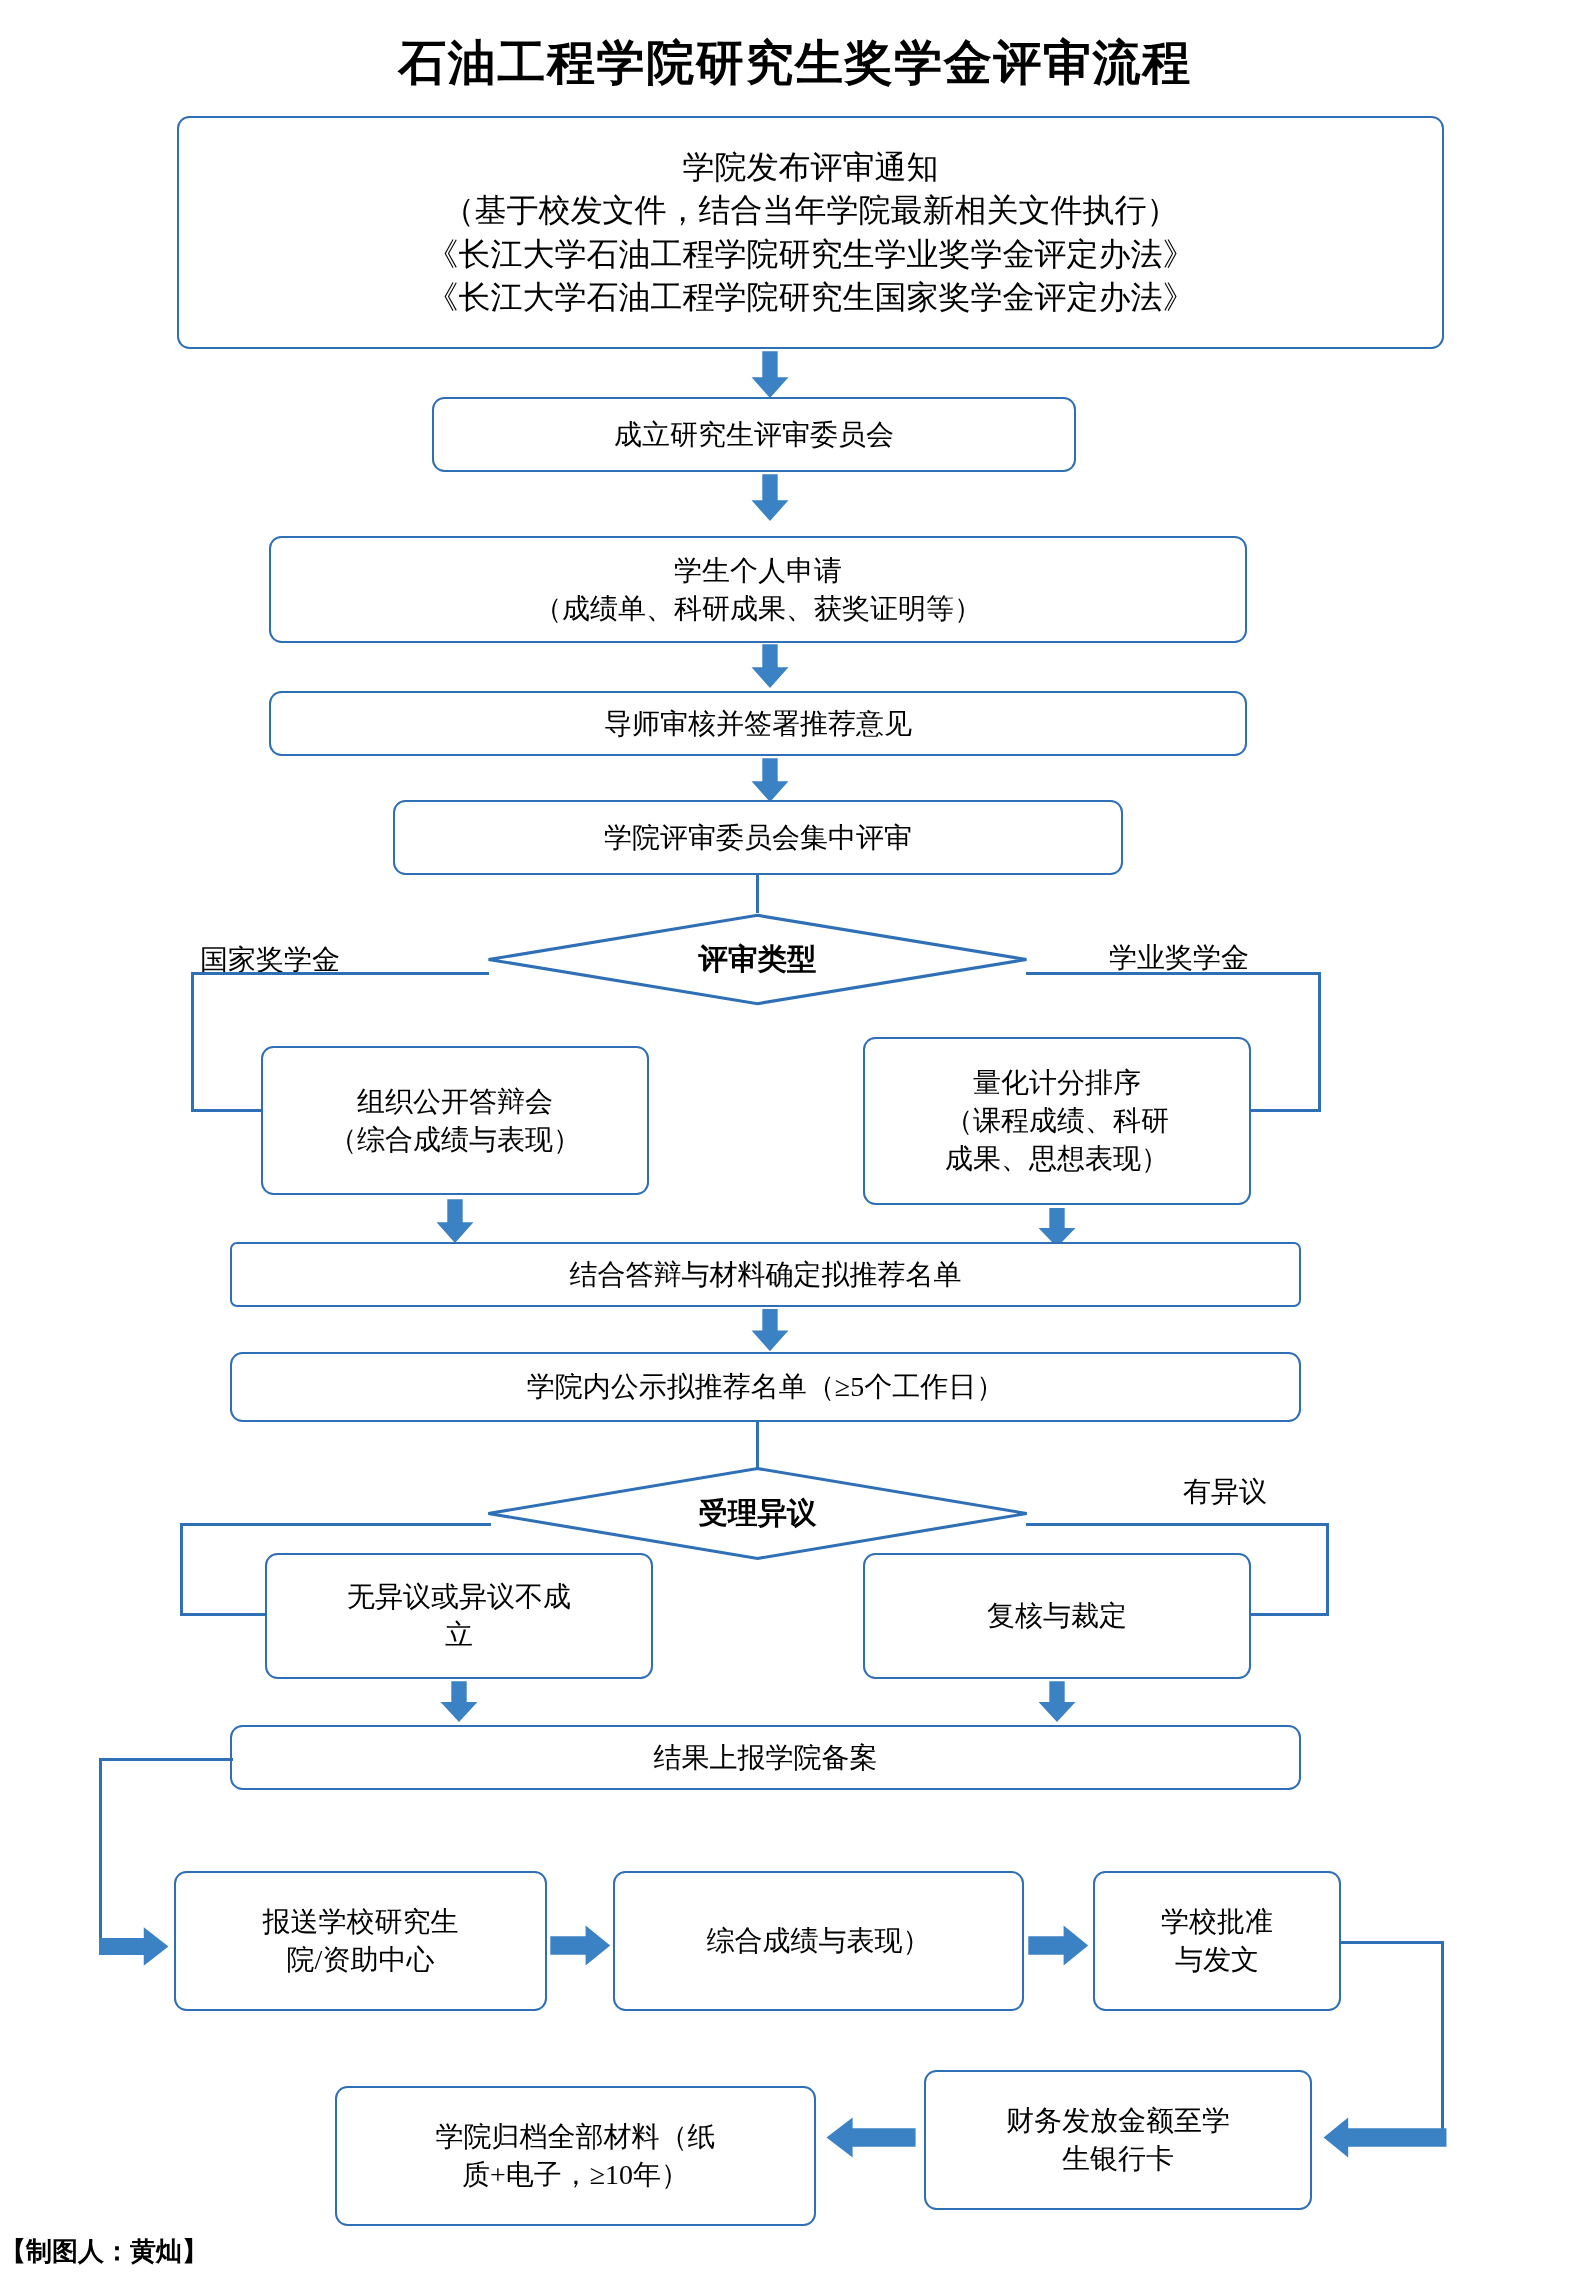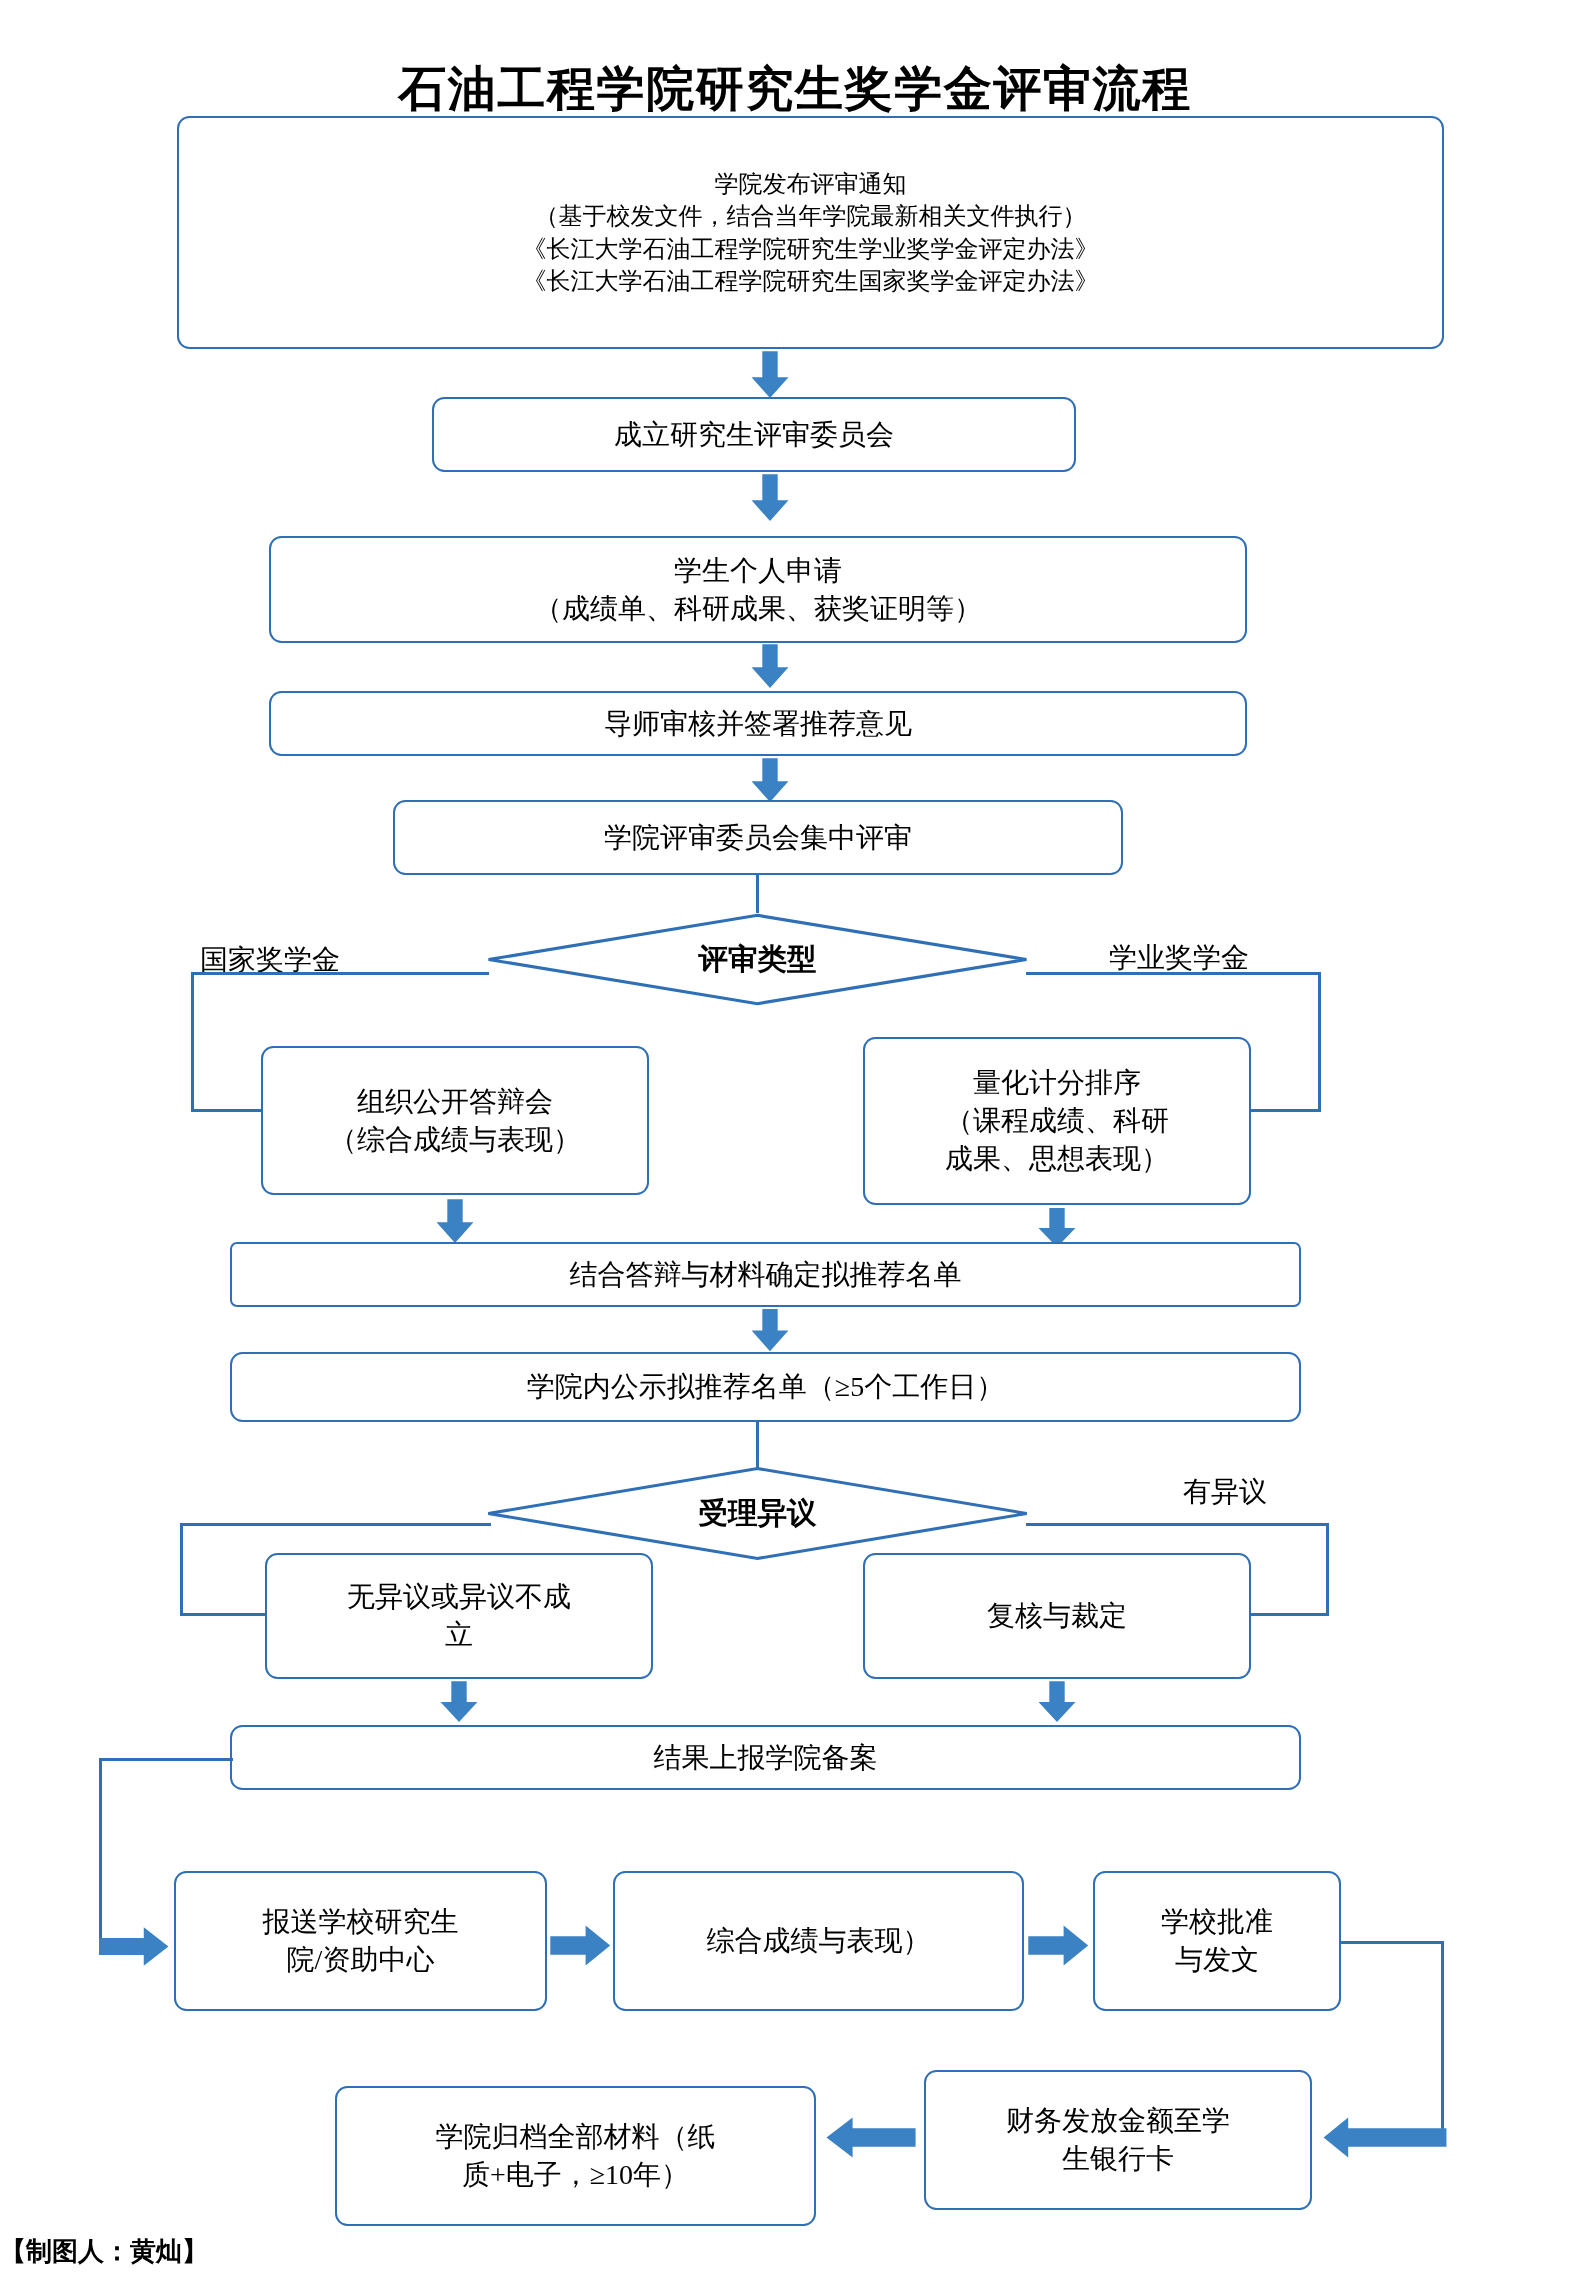--- a/index.html
+++ b/index.html
@@ -23,21 +23,20 @@
   .title {
     position: absolute;
     top: 31px;
     left: 0;
     width: 1590px;
     text-align: center;
     font-size: 48px;
     font-weight: bold;
     letter-spacing: 1.6px;
     color: #000000;
-    margin-top: 26px;
   }
   .footer {
     position: absolute;
     bottom: 26px;
     left: 0;
     width: 1590px;
     text-align: left;
     font-size: 26px;
     font-weight: bold;
     color: #000000;
@@ -91,21 +90,21 @@
     position: absolute;
     background: #2f6fb5;
   }
   .vline { width: 2.3px; }
   .hline { height: 2.3px; }
   .arrow {
     position: absolute;
   }
   .arrow svg { display: block; }
   .note-top {
-    font-size: 24px;
+    font-size: 32px;
   }
 </style>
 </head>
 <body>
 
 <div id="canvas">
 
   <div class="title">石油工程学院研究生奖学金评审流程</div>
 
   <div class="box" style="left:177px; top:116px; width:1267px; height:233px;">

